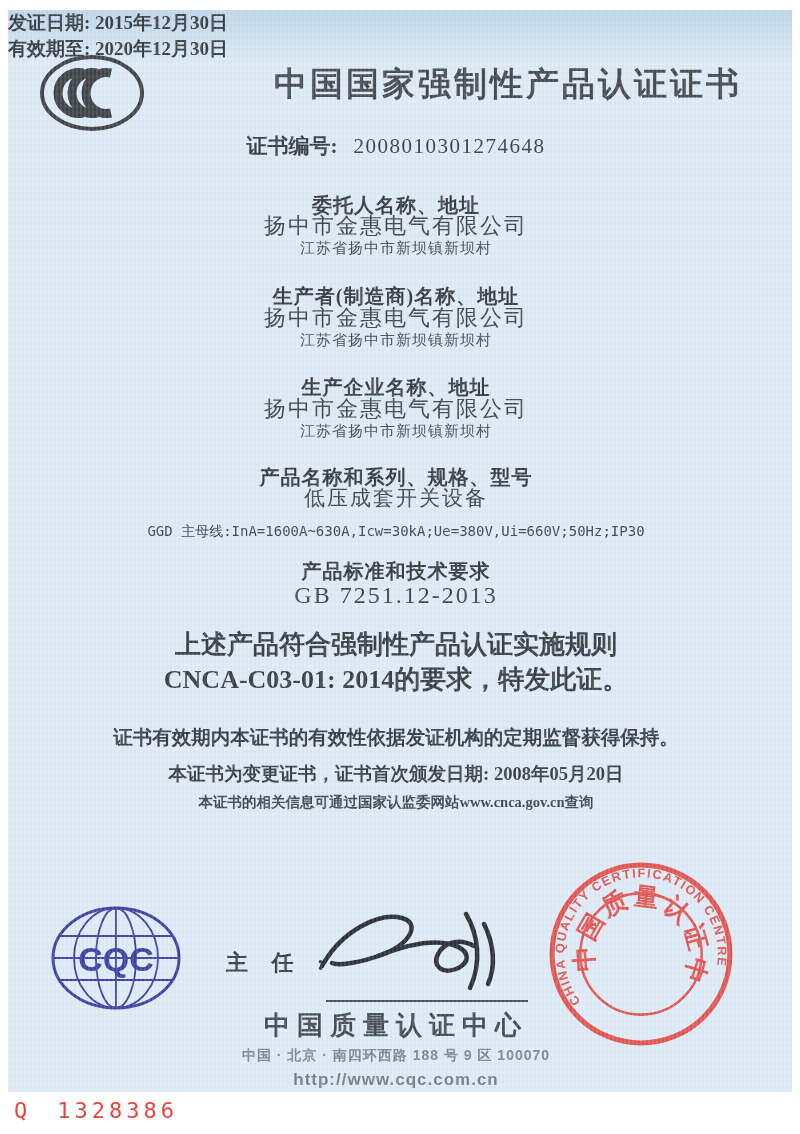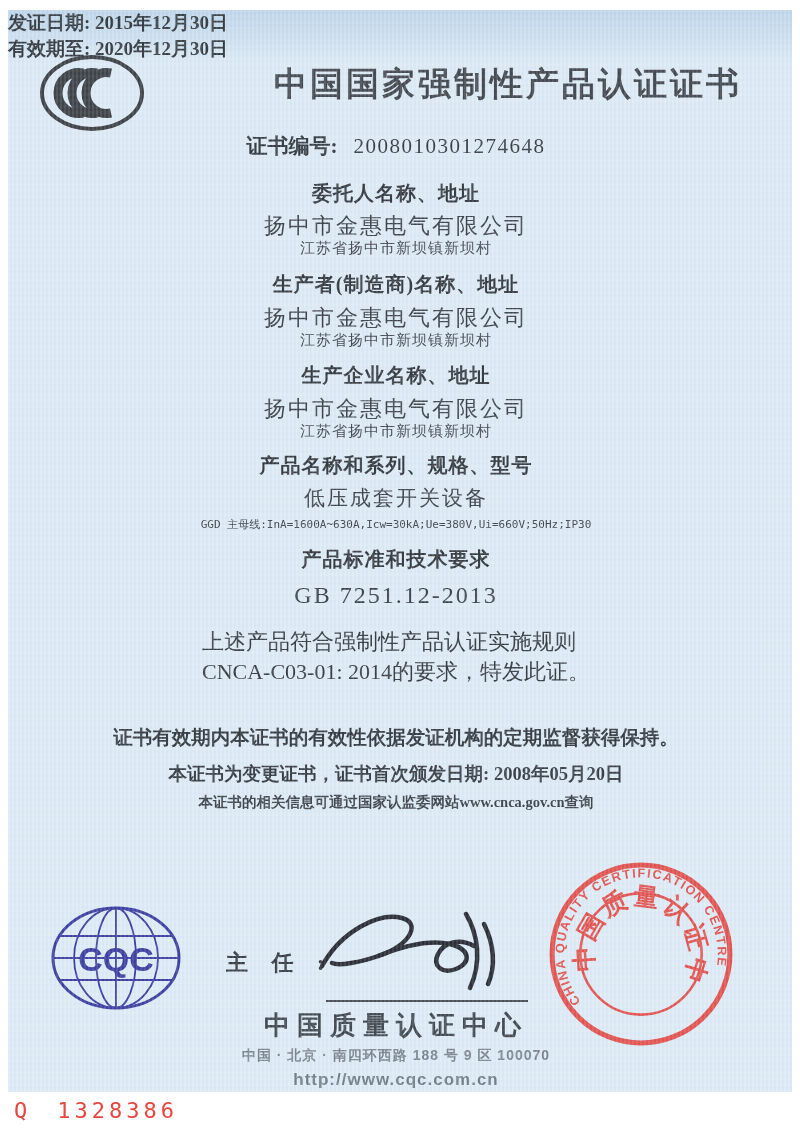--- a/index.html
+++ b/index.html
@@ -27,28 +27,28 @@
 
   
   .ccc-logo{position:absolute;left:29px;top:42px;width:110px;height:82px;}
   .title{top:52px;left:110px;right:50px;font-size:33px;font-weight:bold;
          letter-spacing:3px;color:#3a3f46;font-family:"Liberation Sans",sans-serif;text-align:right;}
   .certno{top:122px;font-size:21px;}
   .certno .lbl{font-weight:bold;font-family:"Liberation Serif",serif;color:#2b3138;}
   .certno .num{font-family:"Liberation Serif",serif;letter-spacing:1.5px;color:#2e343b;margin-left:10px;}
 
   
-  .sec-title{font-size:20px;font-weight:bold;color:#2b3036;letter-spacing:1px;}
+  .sec-title{font-size:20px;font-weight:bold;color:#2b3036;letter-spacing:1px;margin-top:12px;}
   .company{font-size:22px;color:#333a42;letter-spacing:2px;}
   .addr{font-size:15px;color:#3a414a;letter-spacing:1px;}
-  .spec{font-size:11px;color:#343b43;letter-spacing:0px;}
+  .spec{font-size:14px;color:#343b43;letter-spacing:0px;margin-top:6px;}
   .gb{font-size:24px;color:#31373f;letter-spacing:2px;font-family:"Liberation Serif",serif;}
   .statement{top:617px;}
-  .statement .inner{display:inline-block;text-align:left;font-size:22px;line-height:1.35;
-                    color:#2d3339;font-family:"Liberation Serif",serif;font-weight:normal;}
+  .statement .inner{display:inline-block;text-align:center;font-size:26px;line-height:1.35;
+                    color:#2d3339;font-family:"Liberation Serif",serif;font-weight:bold;}
   .dates{top:680px;left:98px;right:128px;display:flex;justify-content:space-between;
          font-size:19px;font-weight:bold;color:#2b3138;font-family:"Liberation Serif",serif;flex-direction:column;}
   .note-sup{top:714px;font-size:19.5px;font-weight:bold;color:#2b3138;font-family:"Liberation Serif",serif;}
   .note-chg{top:751px;font-size:18.5px;font-weight:bold;color:#2d333a;font-family:"Liberation Serif",serif;}
   .note-info{top:783px;font-size:14.5px;font-weight:bold;color:#343b43;font-family:"Liberation Serif",serif;}
 
   
   .cqc-logo{position:absolute;left:40px;top:893px;width:136px;height:110px;}
   .director{position:absolute;left:218px;top:938px;font-size:22px;font-weight:bold;
             letter-spacing:9px;color:#2c3239;font-family:"Liberation Serif",serif;}

